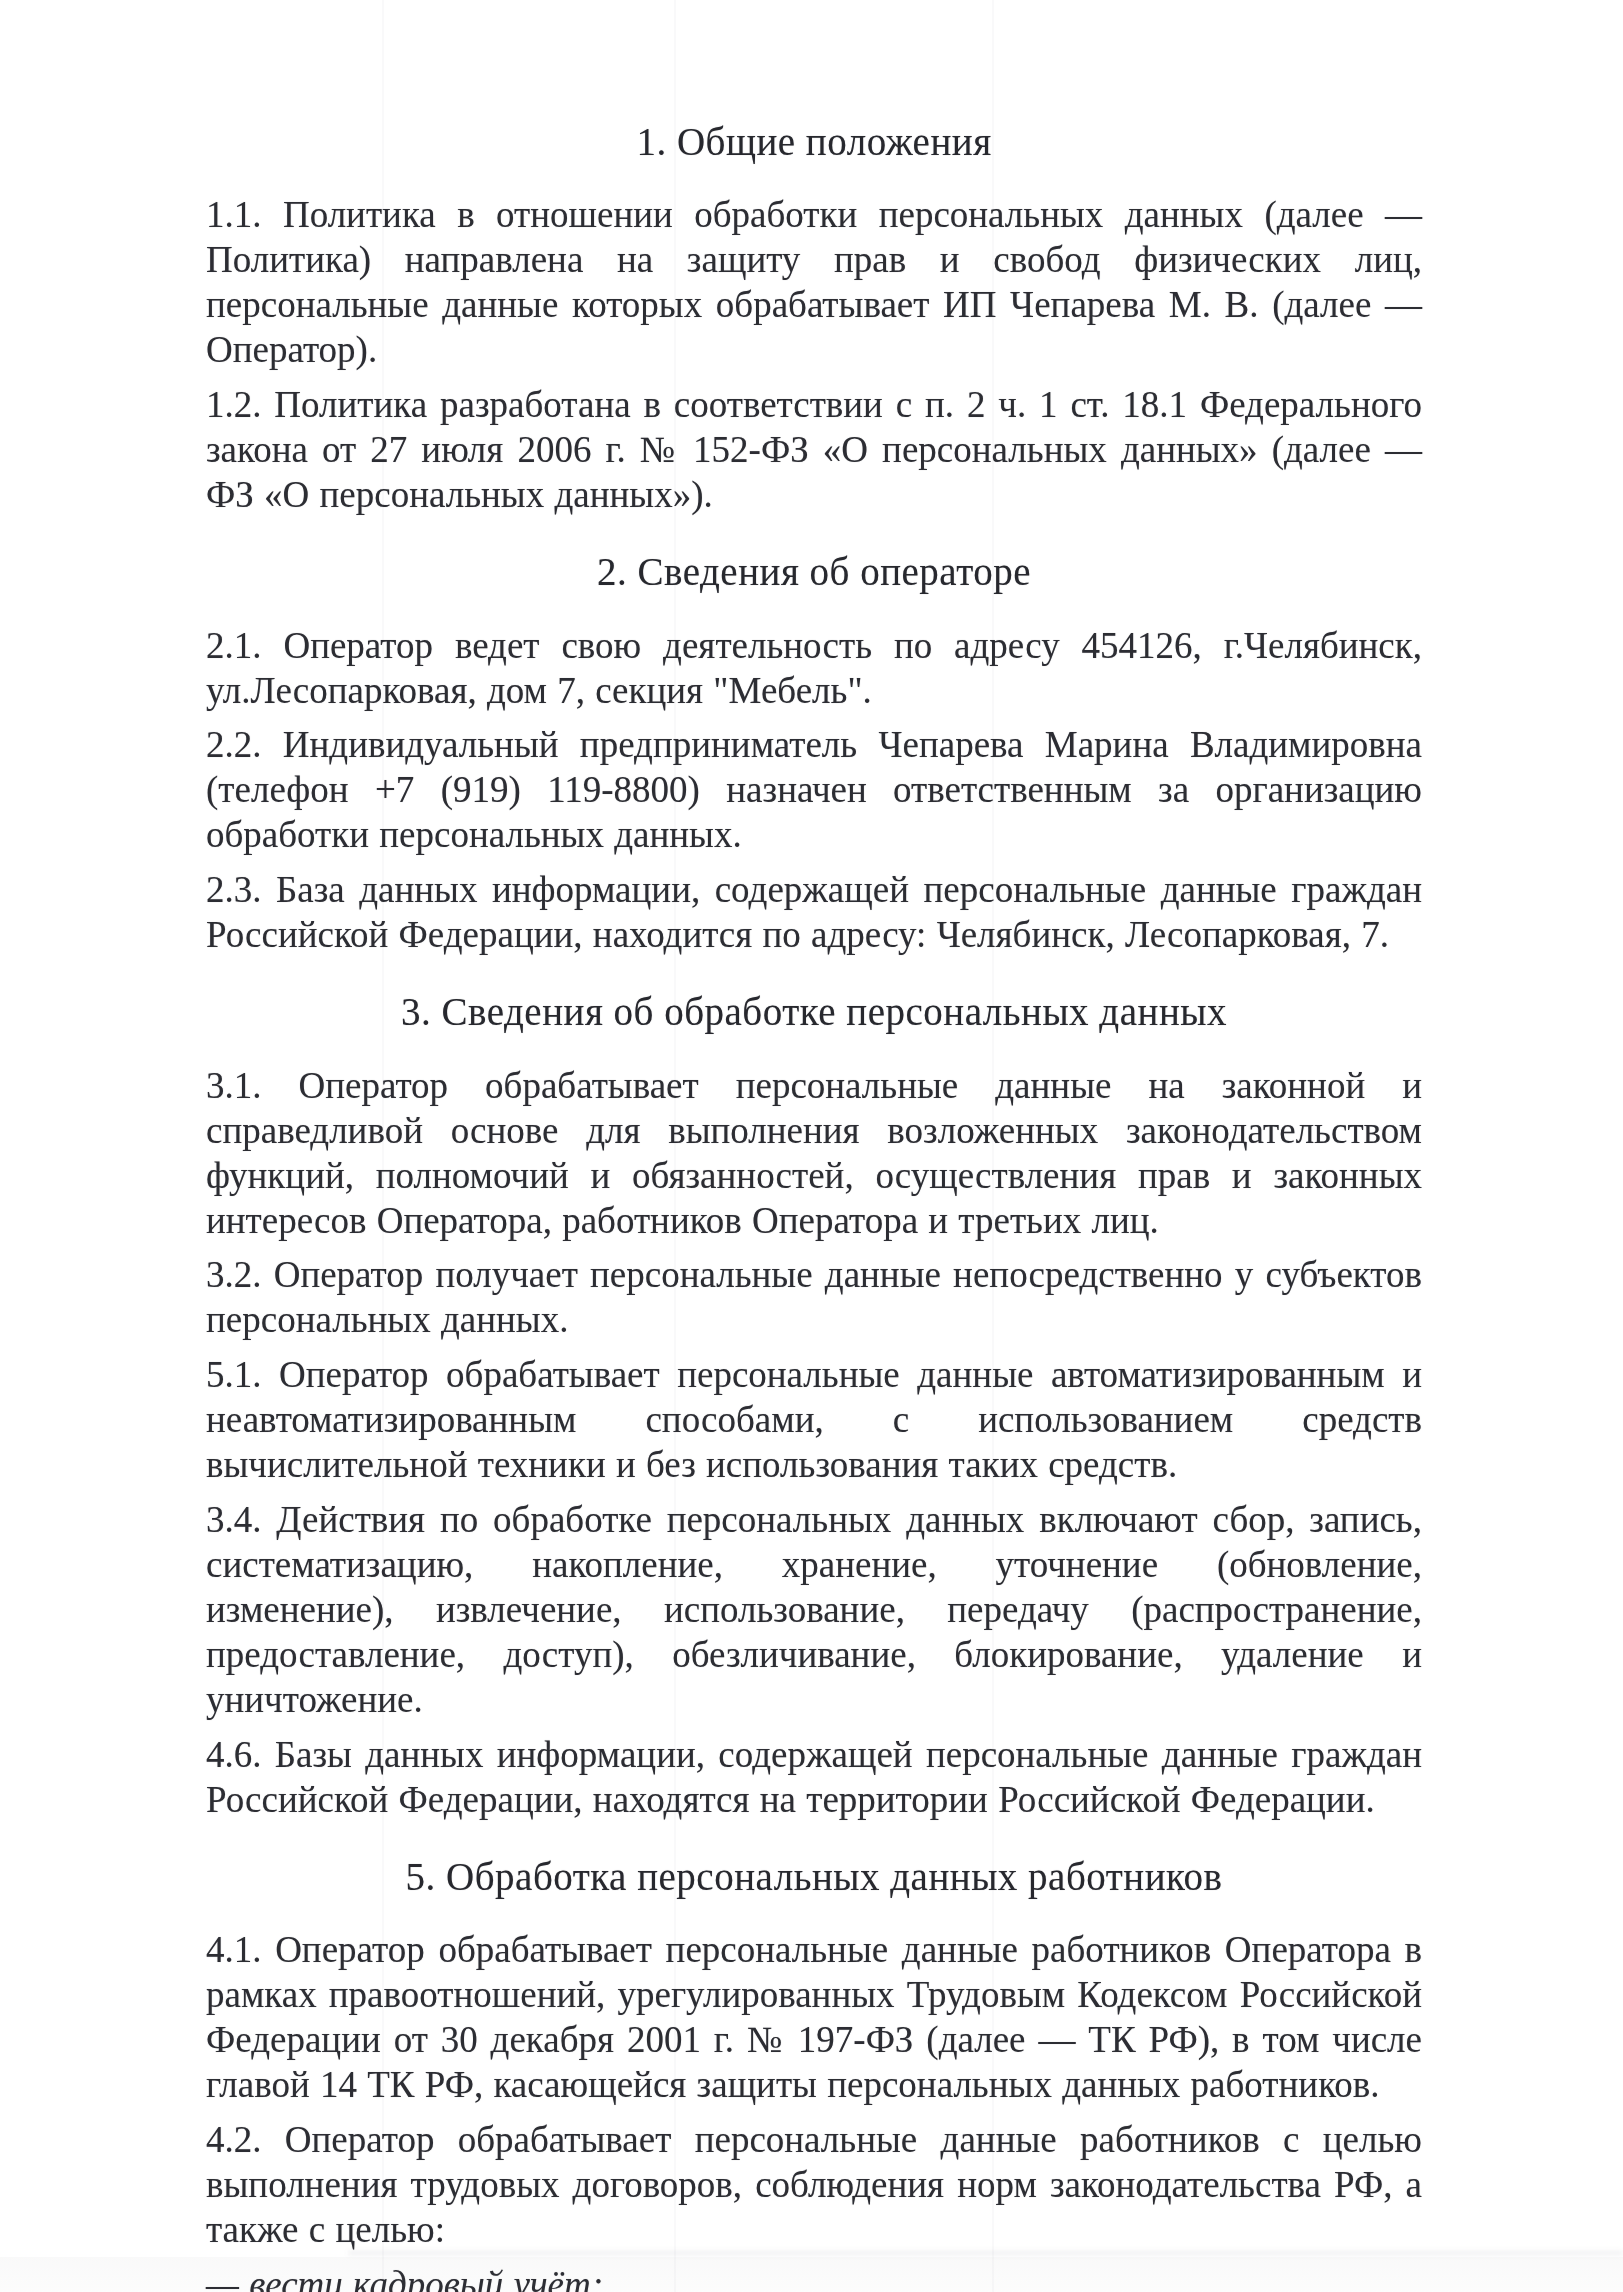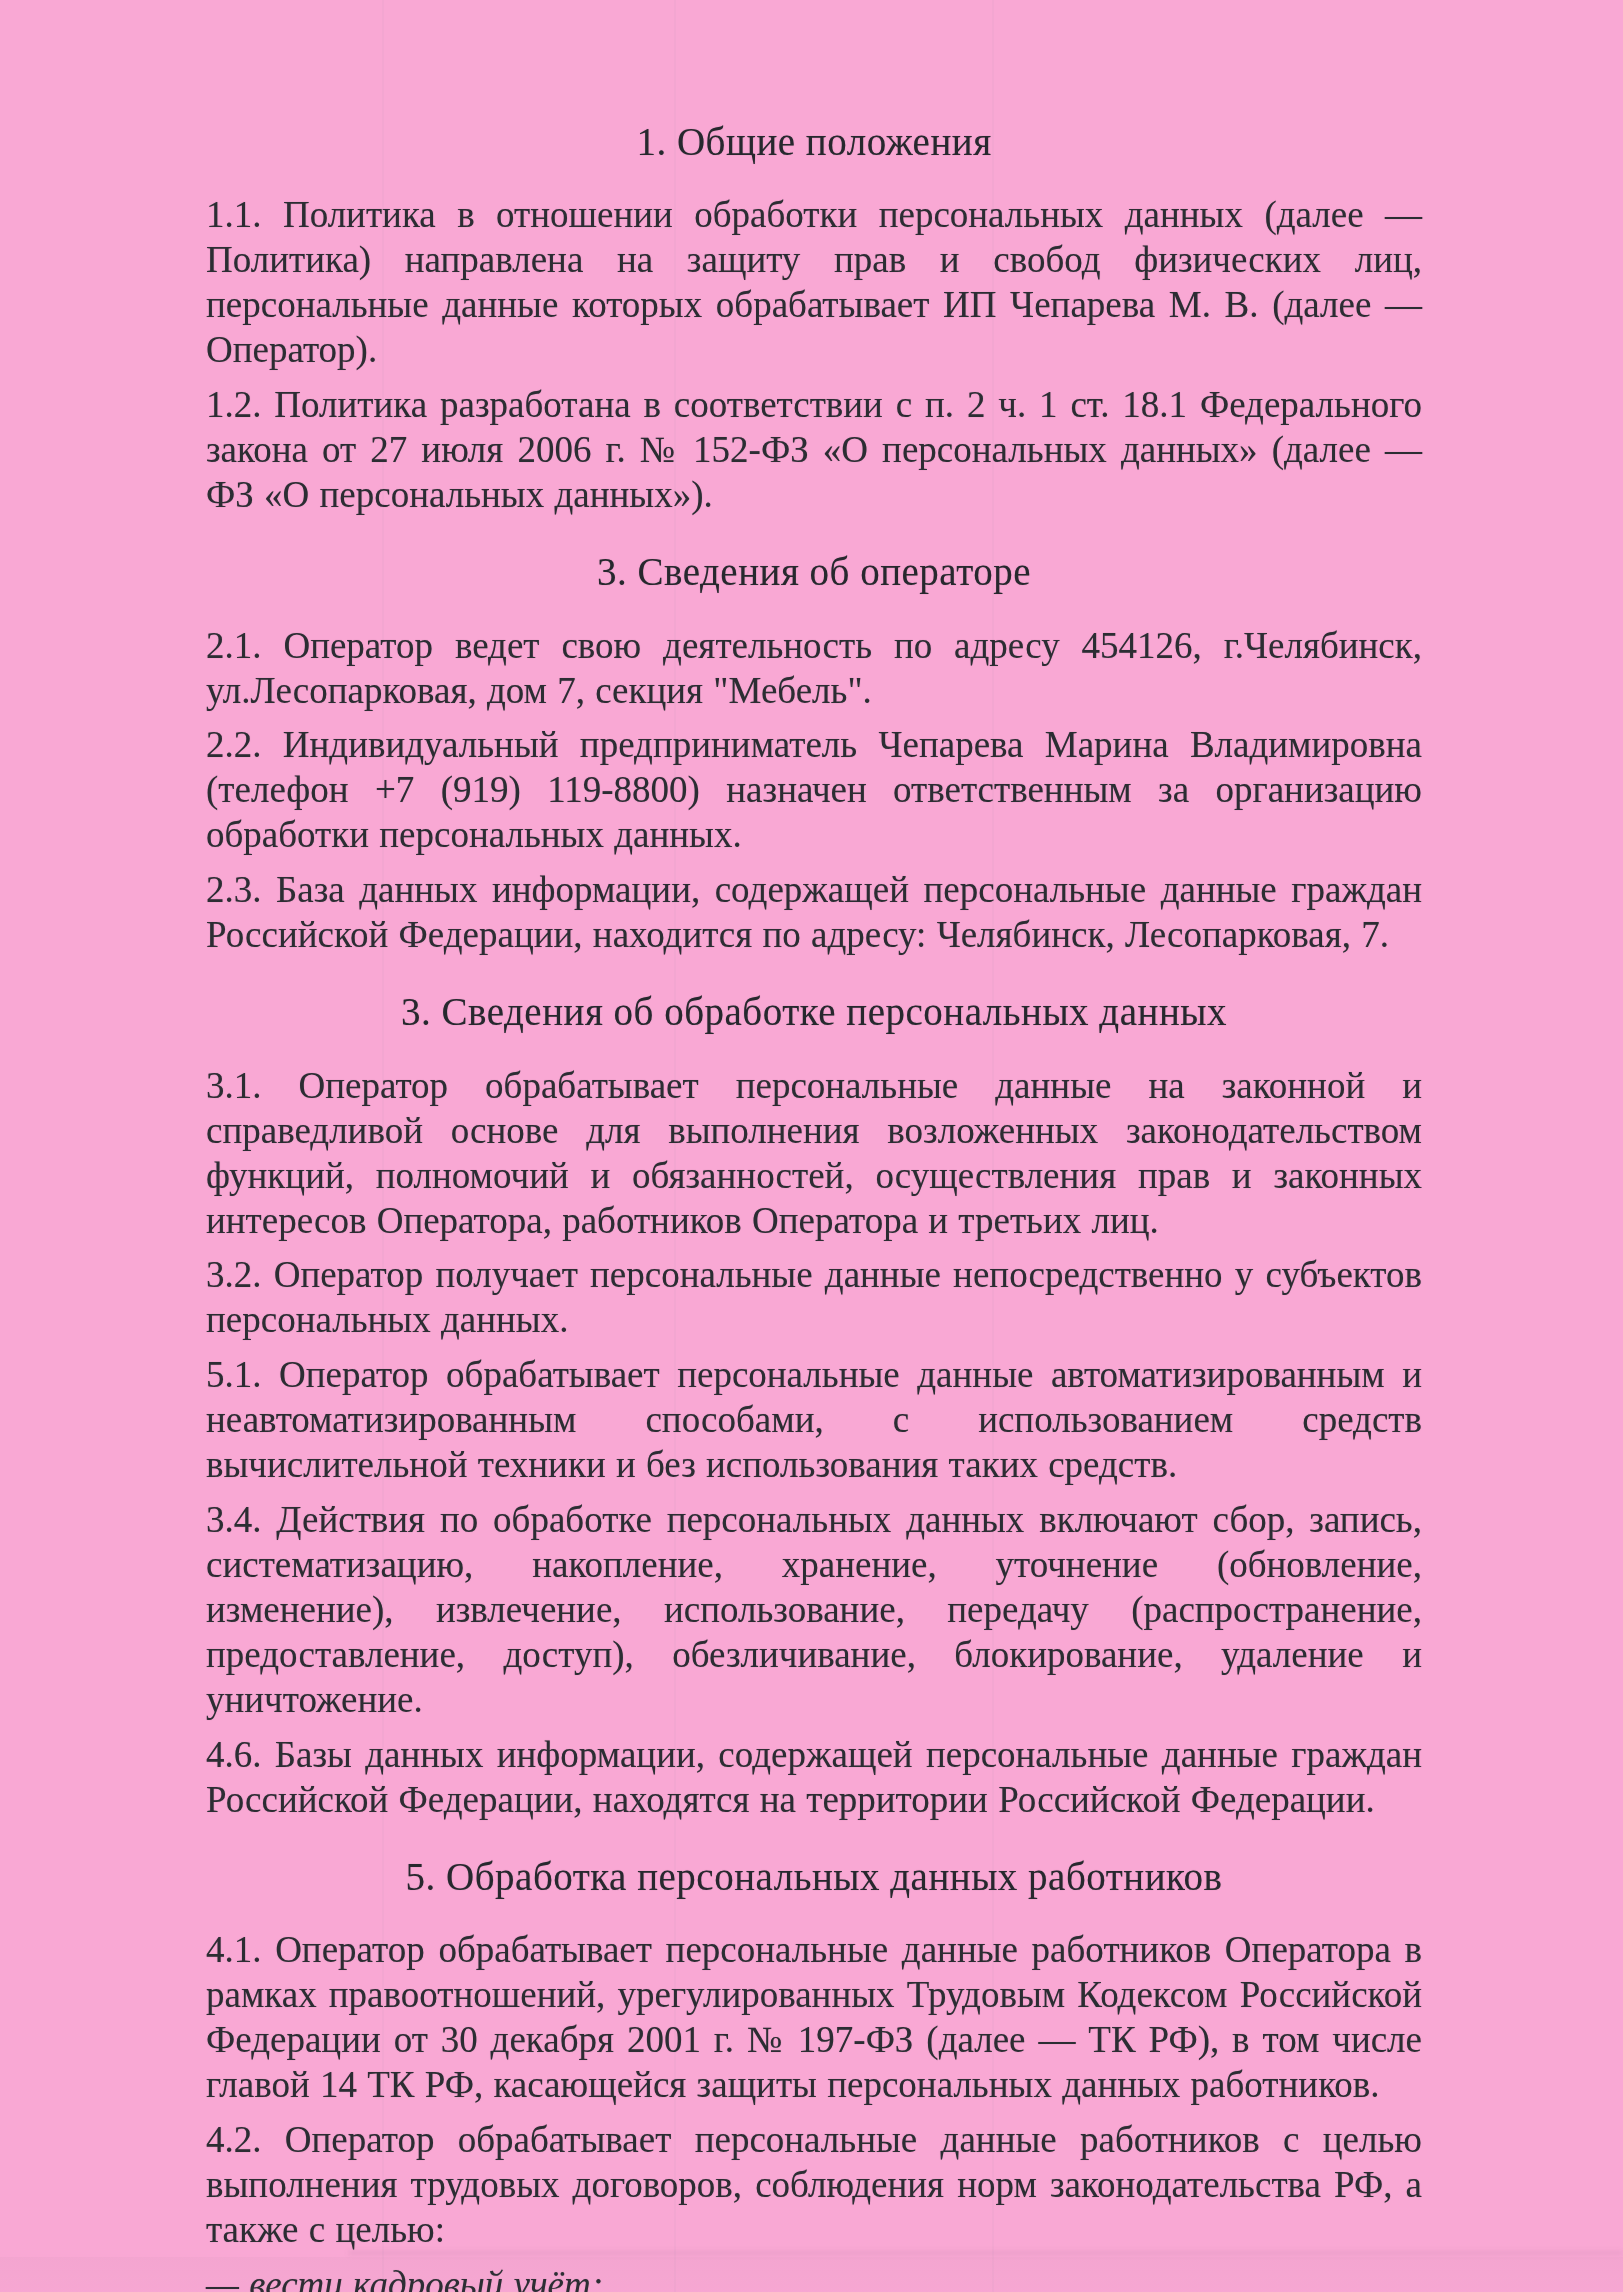--- a/index.html
+++ b/index.html
@@ -5,21 +5,21 @@
   html, body {
     margin: 0;
     padding: 0;
     background: #e9e9e9;
   }
   .sheet {
     position: relative;
     width: 1623px;
     height: 2293px;
     margin: 0 auto;
-    background: #f9a8d4;
+    background: #ffffff;
     overflow: hidden;
     font-family: "Liberation Serif", "DejaVu Serif", serif;
     color: #2c2d33;
   }
   
   .scan-line {
     position: absolute;
     top: 0;
     bottom: 0;
     width: 2px;
@@ -90,21 +90,21 @@
 
   <main class="content">
 
     <section class="doc-section">
       <h2 class="sec-heading">1. Общие положения</h2>
       <p class="para">1.1. Политика в отношении обработки персональных данных (далее — Политика) направлена на защиту прав и свобод физических лиц, персональные данные которых обрабатывает ИП Чепарева М. В. (далее — Оператор).</p>
       <p class="para">1.2. Политика разработана в соответствии с п. 2 ч. 1 ст. 18.1 Федерального закона от 27 июля 2006 г. № 152-ФЗ «О персональных данных» (далее — ФЗ «О персональных данных»).</p>
     </section>
 
     <section class="doc-section">
-      <h2 class="sec-heading">3. Сведения об операторе</h2>
+      <h2 class="sec-heading">2. Сведения об операторе</h2>
       <p class="para">2.1. Оператор ведет свою деятельность по адресу 454126, г.Челябинск, ул.Лесопарковая, дом 7, секция "Мебель".</p>
       <p class="para">2.2. Индивидуальный предприниматель Чепарева Марина Владимировна (телефон +7 (919) 119-8800) назначен ответственным за организацию обработки персональных данных.</p>
       <p class="para">2.3. База данных информации, содержащей персональные данные граждан Российской Федерации, находится по адресу: Челябинск, Лесопарковая, 7.</p>
     </section>
 
     <section class="doc-section">
       <h2 class="sec-heading">3. Сведения об обработке персональных данных</h2>
       <p class="para">3.1. Оператор обрабатывает персональные данные на законной и справедливой основе для выполнения возложенных законодательством функций, полномочий и обязанностей, осуществления прав и законных интересов Оператора, работников Оператора и третьих лиц.</p>
       <p class="para">3.2. Оператор получает персональные данные непосредственно у субъектов персональных данных.</p>
       <p class="para">5.1. Оператор обрабатывает персональные данные автоматизированным и неавтоматизированным способами, с использованием средств вычислительной техники и без использования таких средств.</p>

